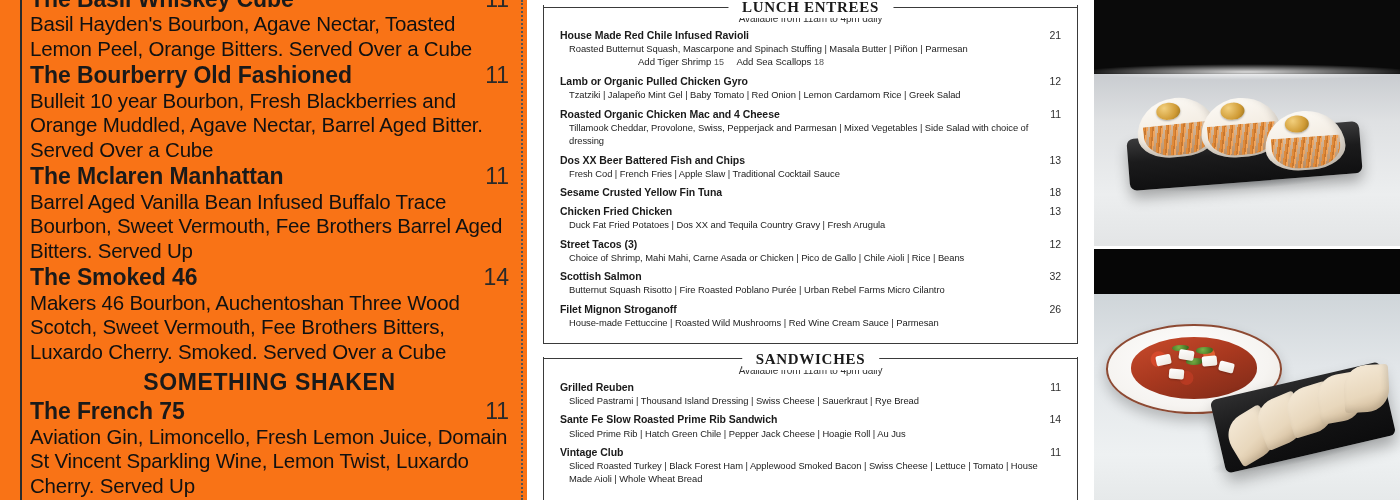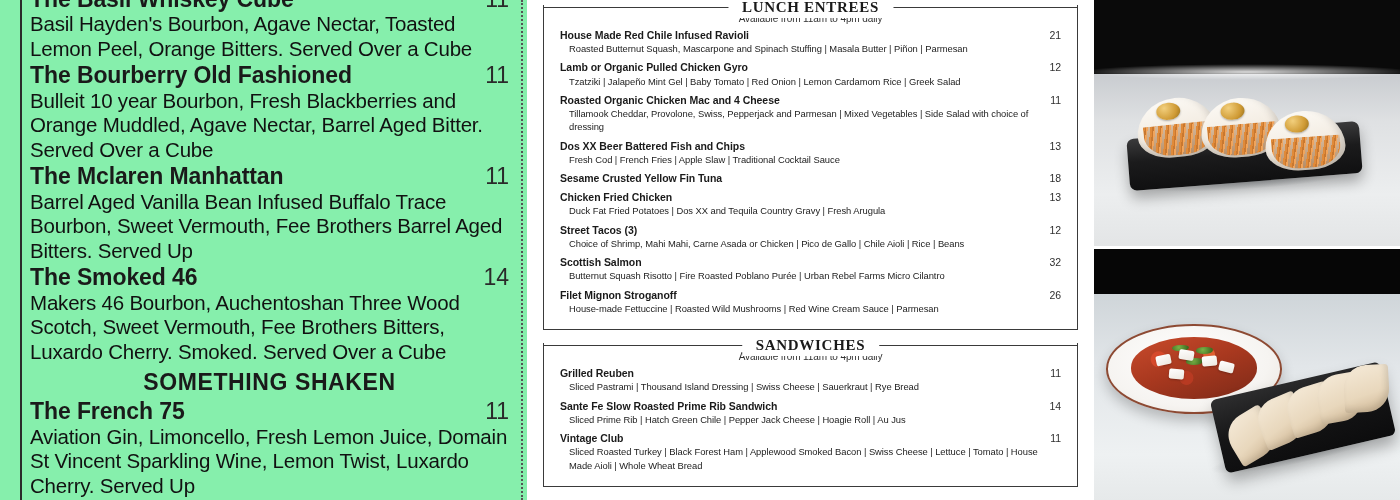--- a/index.html
+++ b/index.html
@@ -11,21 +11,21 @@
     color:#1a1a1a;
   }
   .page{position:relative;width:1400px;height:500px;display:flex;}
 
   
   .col-left{
     position:relative;
     width:527px;height:500px;
     box-sizing:border-box;
     padding:0 8px 0 0;
-    background:#86efac;
+    background:#f97316;
     overflow:hidden;
   }
   .left-rule{
     position:absolute;left:20px;top:0;bottom:0;width:0;
     border-left:2px solid #2b2b2b;
   }
   .left-inner{
     position:absolute;left:30px;right:18px;top:-14px;
   }
   .dot-divider{
@@ -325,20 +325,27 @@
       </div>
       <div class="food-box topcut">
         <div class="band-sub">Available from 11am to 4pm daily</div>
 
         <div class="fd-item">
           <div class="fd-head">
             <span class="fd-name">House Made Red Chile Infused Ravioli</span>
             <span class="fd-price">21</span>
           </div>
           <div class="fd-desc">Roasted Butternut Squash, Mascarpone and Spinach Stuffing  |  Masala Butter  |  Piñon  |  Parmesan</div>
+          <div class="fd-add">
+            <span>Add Tiger Shrimp</span>
+            <span class="amt">15</span>
+            &nbsp;&nbsp;&nbsp;
+            <span>Add Sea Scallops</span>
+            <span class="amt">18</span>
+          </div>
         </div>
 
         <div class="fd-item">
           <div class="fd-head">
             <span class="fd-name">Lamb or Organic Pulled Chicken Gyro</span>
             <span class="fd-price">12</span>
           </div>
           <div class="fd-desc">Tzatziki  |  Jalapeño Mint Gel  |  Baby Tomato  |  Red Onion  |  Lemon Cardamom Rice  |  Greek Salad</div>
         </div>
 

